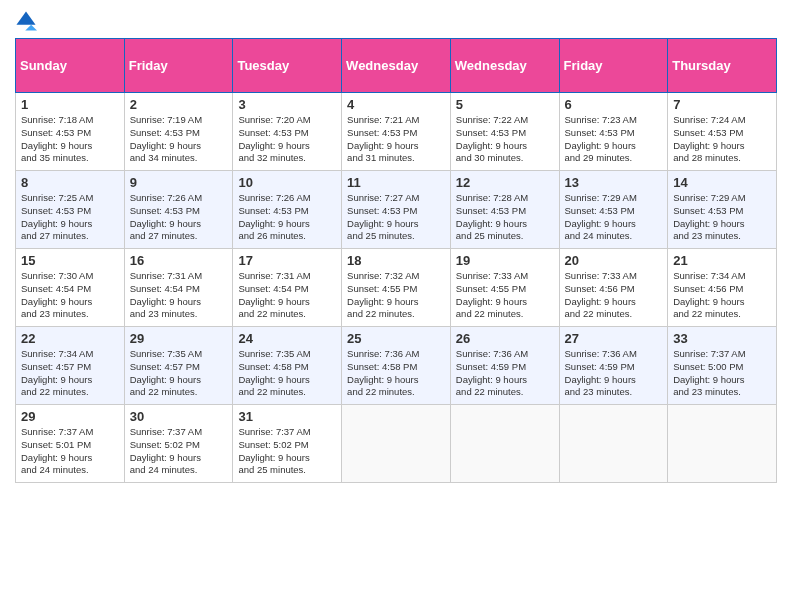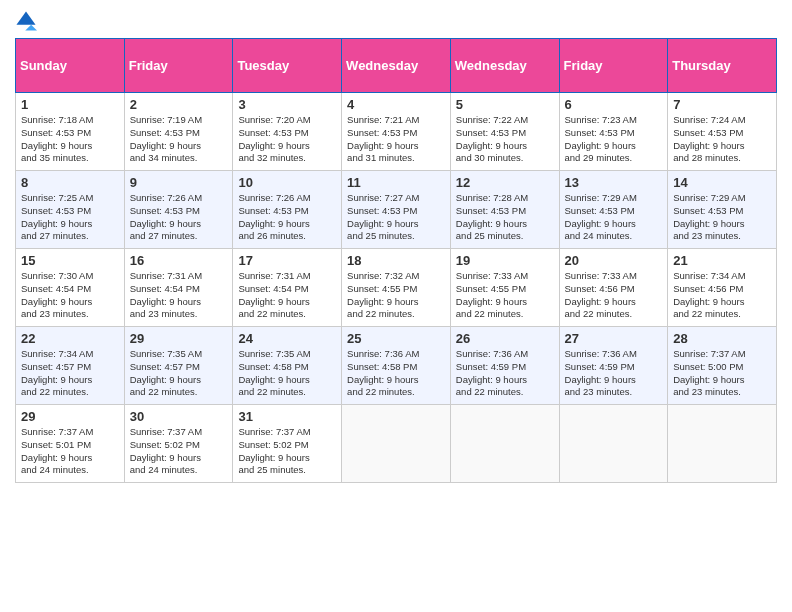--- a/index.html
+++ b/index.html
@@ -239,21 +239,21 @@
           </td>
           <td>
             <span class="day-number">26</span>
             <div class="day-detail">Sunrise: 7:36 AM<br>Sunset: 4:59 PM<br>Daylight: 9 hours<br>and 22 minutes.</div>
           </td>
           <td>
             <span class="day-number">27</span>
             <div class="day-detail">Sunrise: 7:36 AM<br>Sunset: 4:59 PM<br>Daylight: 9 hours<br>and 23 minutes.</div>
           </td>
           <td>
-            <span class="day-number">28</span>
+            <span class="day-number">33</span>
             <div class="day-detail">Sunrise: 7:37 AM<br>Sunset: 5:00 PM<br>Daylight: 9 hours<br>and 23 minutes.</div>
           </td>
         </tr>
         <tr>
           <td>
             <span class="day-number">29</span>
             <div class="day-detail">Sunrise: 7:37 AM<br>Sunset: 5:01 PM<br>Daylight: 9 hours<br>and 24 minutes.</div>
           </td>
           <td>
             <span class="day-number">30</span>

